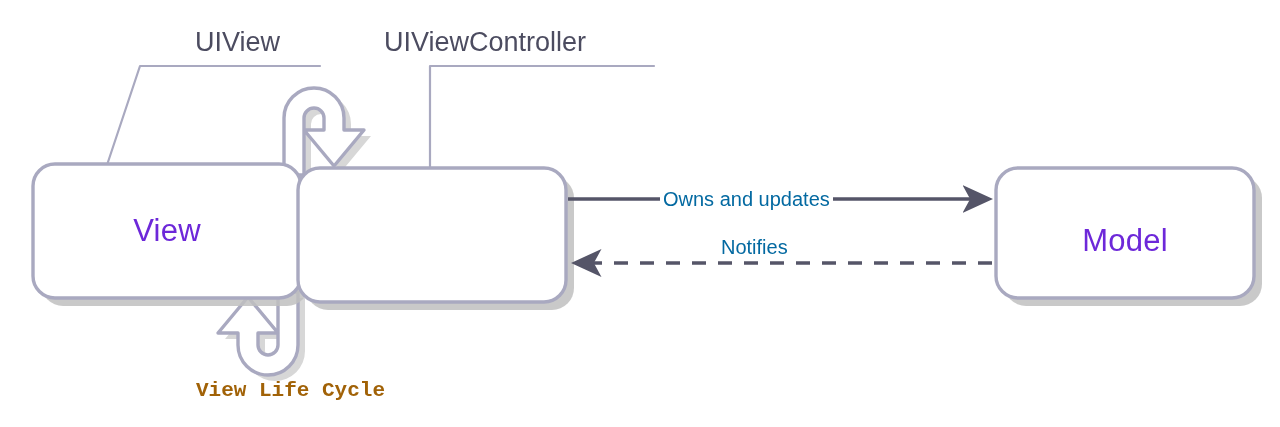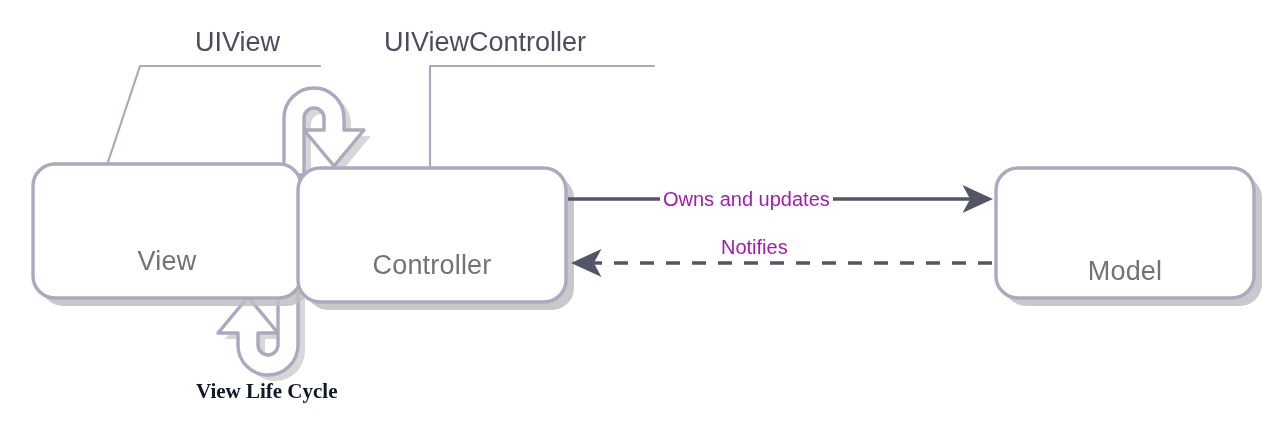--- a/index.html
+++ b/index.html
@@ -24,51 +24,50 @@
     left: 0;
     top: 0;
     width: 1280px;
     height: 427px;
   }
   .node-label {
     position: absolute;
     display: flex;
     align-items: center;
     justify-content: center;
-    color: #737373;
+    color: #6d28d9;
     font-family: "Liberation Sans", sans-serif;
-    font-size: 27px;
+    font-size: 31px;
     font-weight: 400;
     letter-spacing: 0.2px;
     white-space: nowrap;
     pointer-events: none;
-    margin-top: 30px;
   }
   .edge-label {
     position: absolute;
-    color: #a21caf;
+    color: #0369a1;
     font-family: "Liberation Sans", sans-serif;
     font-size: 20px;
     white-space: nowrap;
     background: #ffffff;
     padding: 0 3px;
     line-height: 22px;
   }
   .callout-label {
     position: absolute;
     color: #4c4c60;
     font-family: "Liberation Sans", sans-serif;
     font-size: 27px;
     white-space: nowrap;
     line-height: 30px;
   }
   .cycle-label {
     position: absolute;
-    color: #0f172a;
-    font-family: Liberation Serif, serif;
+    color: #a16207;
+    font-family: Liberation Mono, monospace;
     font-size: 21px;
     font-weight: 700;
     white-space: nowrap;
     line-height: 24px;
   }
 </style>
 </head>
 <body>
 
 <div id="canvas">
@@ -124,21 +123,20 @@
     <rect x="298" y="168" width="268" height="134" rx="22" ry="22" fill="#ffffff" stroke="#a9a9c0" stroke-width="3.4"></rect>
     <rect x="996" y="168" width="258" height="130" rx="22" ry="22" fill="#ffffff" stroke="#a9a9c0" stroke-width="3.4"></rect>
 
     <line x1="568" y1="199" x2="988" y2="199" stroke="#555568" stroke-width="3.4" marker-end="url(#arrow-solid)"></line>
 
     <line x1="992" y1="263" x2="576" y2="263" stroke="#555568" stroke-width="3.4" stroke-dasharray="14 12" marker-end="url(#arrow-dashed)"></line>
   </svg>
 
   <div class="node-label" style="left:33px; top:164px; width:268px; height:134px;">View</div>
 
-  <div class="node-label" style="left:298px; top:168px; width:268px; height:134px;">Controller</div>
 
   <div class="node-label" style="left:996px; top:176px; width:258px; height:130px;">Model</div>
 
   <div class="edge-label" style="left:660px; top:188px;">Owns and updates</div>
 
   <div class="edge-label" style="left:718px; top:236px;">Notifies</div>
 
   <div class="callout-label" style="left:384px; top:27px;">UIViewController</div>
 
   <div class="callout-label" style="left:195px; top:27px;">UIView</div>

